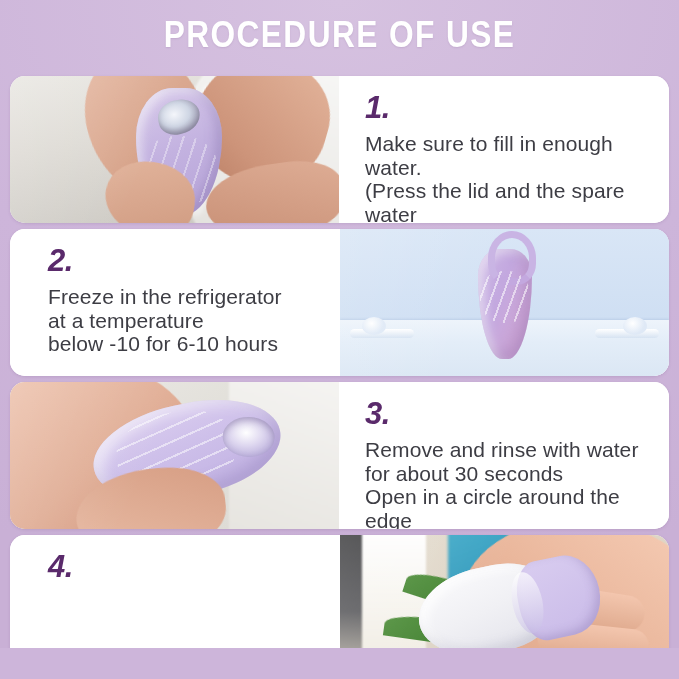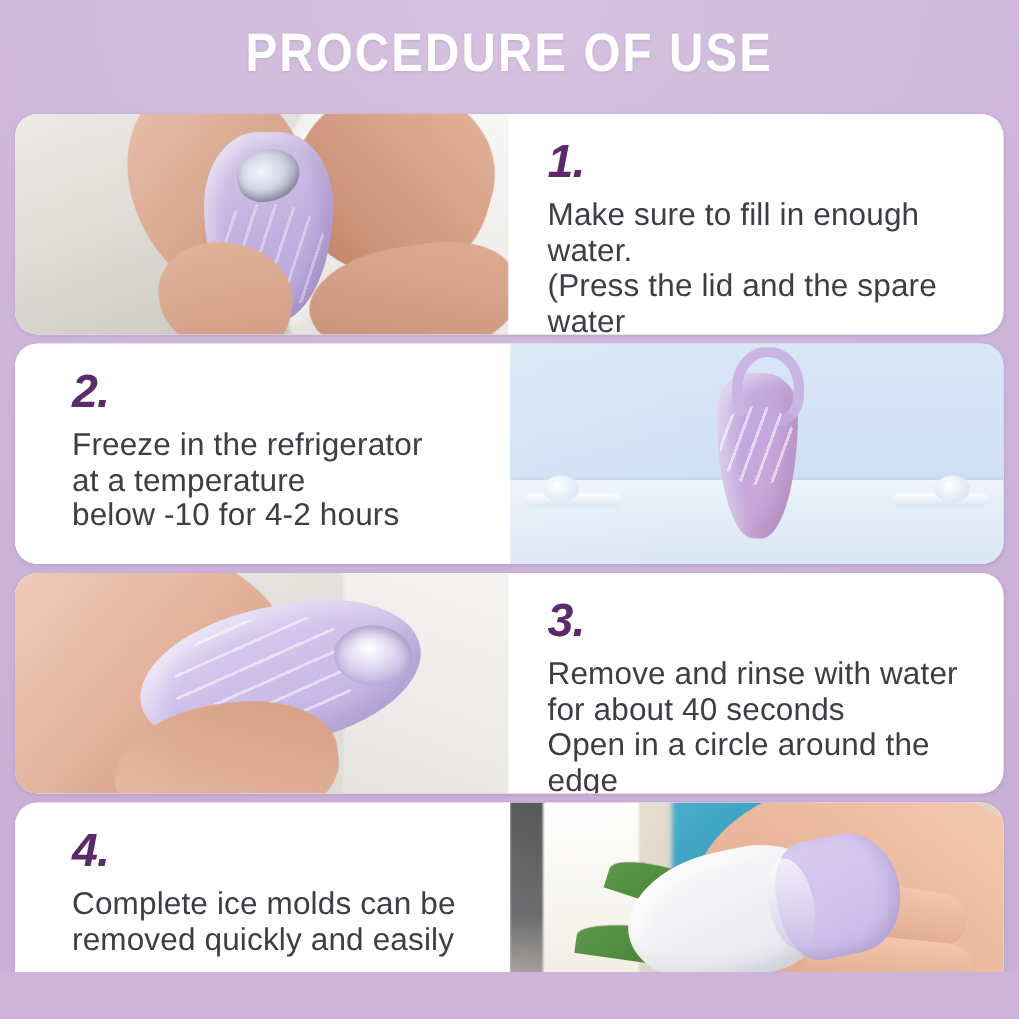--- a/index.html
+++ b/index.html
@@ -392,21 +392,21 @@
         </div>
       </div>
     </div>
 
     <div class="row text-left">
       <div class="cell text">
         <div class="text-inner">
           <div class="step-num">2.</div>
           <div class="step-body">Freeze in the refrigerator
 at a temperature
-below -10 for 4-2 hours</div>
+below -10 for 6-10 hours</div>
         </div>
       </div>
       <div class="cell photo">
         <div class="photo-art p2">
           <div class="back-wall"></div>
           <div class="shelf"></div>
           <div class="rail-l"></div>
           <div class="rail-r"></div>
           <div class="knob-l"></div>
           <div class="knob-r"></div>
@@ -429,32 +429,30 @@
             <div class="rim"></div>
           </div>
           <div class="thumb"></div>
           <div class="glare"></div>
         </div>
       </div>
       <div class="cell text">
         <div class="text-inner">
           <div class="step-num">3.</div>
           <div class="step-body">Remove and rinse with water
-for about 40 seconds
+for about 30 seconds
 Open in a circle around the edge</div>
         </div>
       </div>
     </div>
 
     <div class="row text-left">
       <div class="cell text">
         <div class="text-inner">
           <div class="step-num">4.</div>
-          <div class="step-body">Complete ice molds can be
-removed quickly and easily</div>
         </div>
       </div>
       <div class="cell photo">
         <div class="photo-art p4">
           <div class="frame"></div>
           <div class="window"></div>
           <div class="teal"></div>
           <div class="leaf1"></div>
           <div class="leaf2"></div>
           <div class="leaf3"></div>

